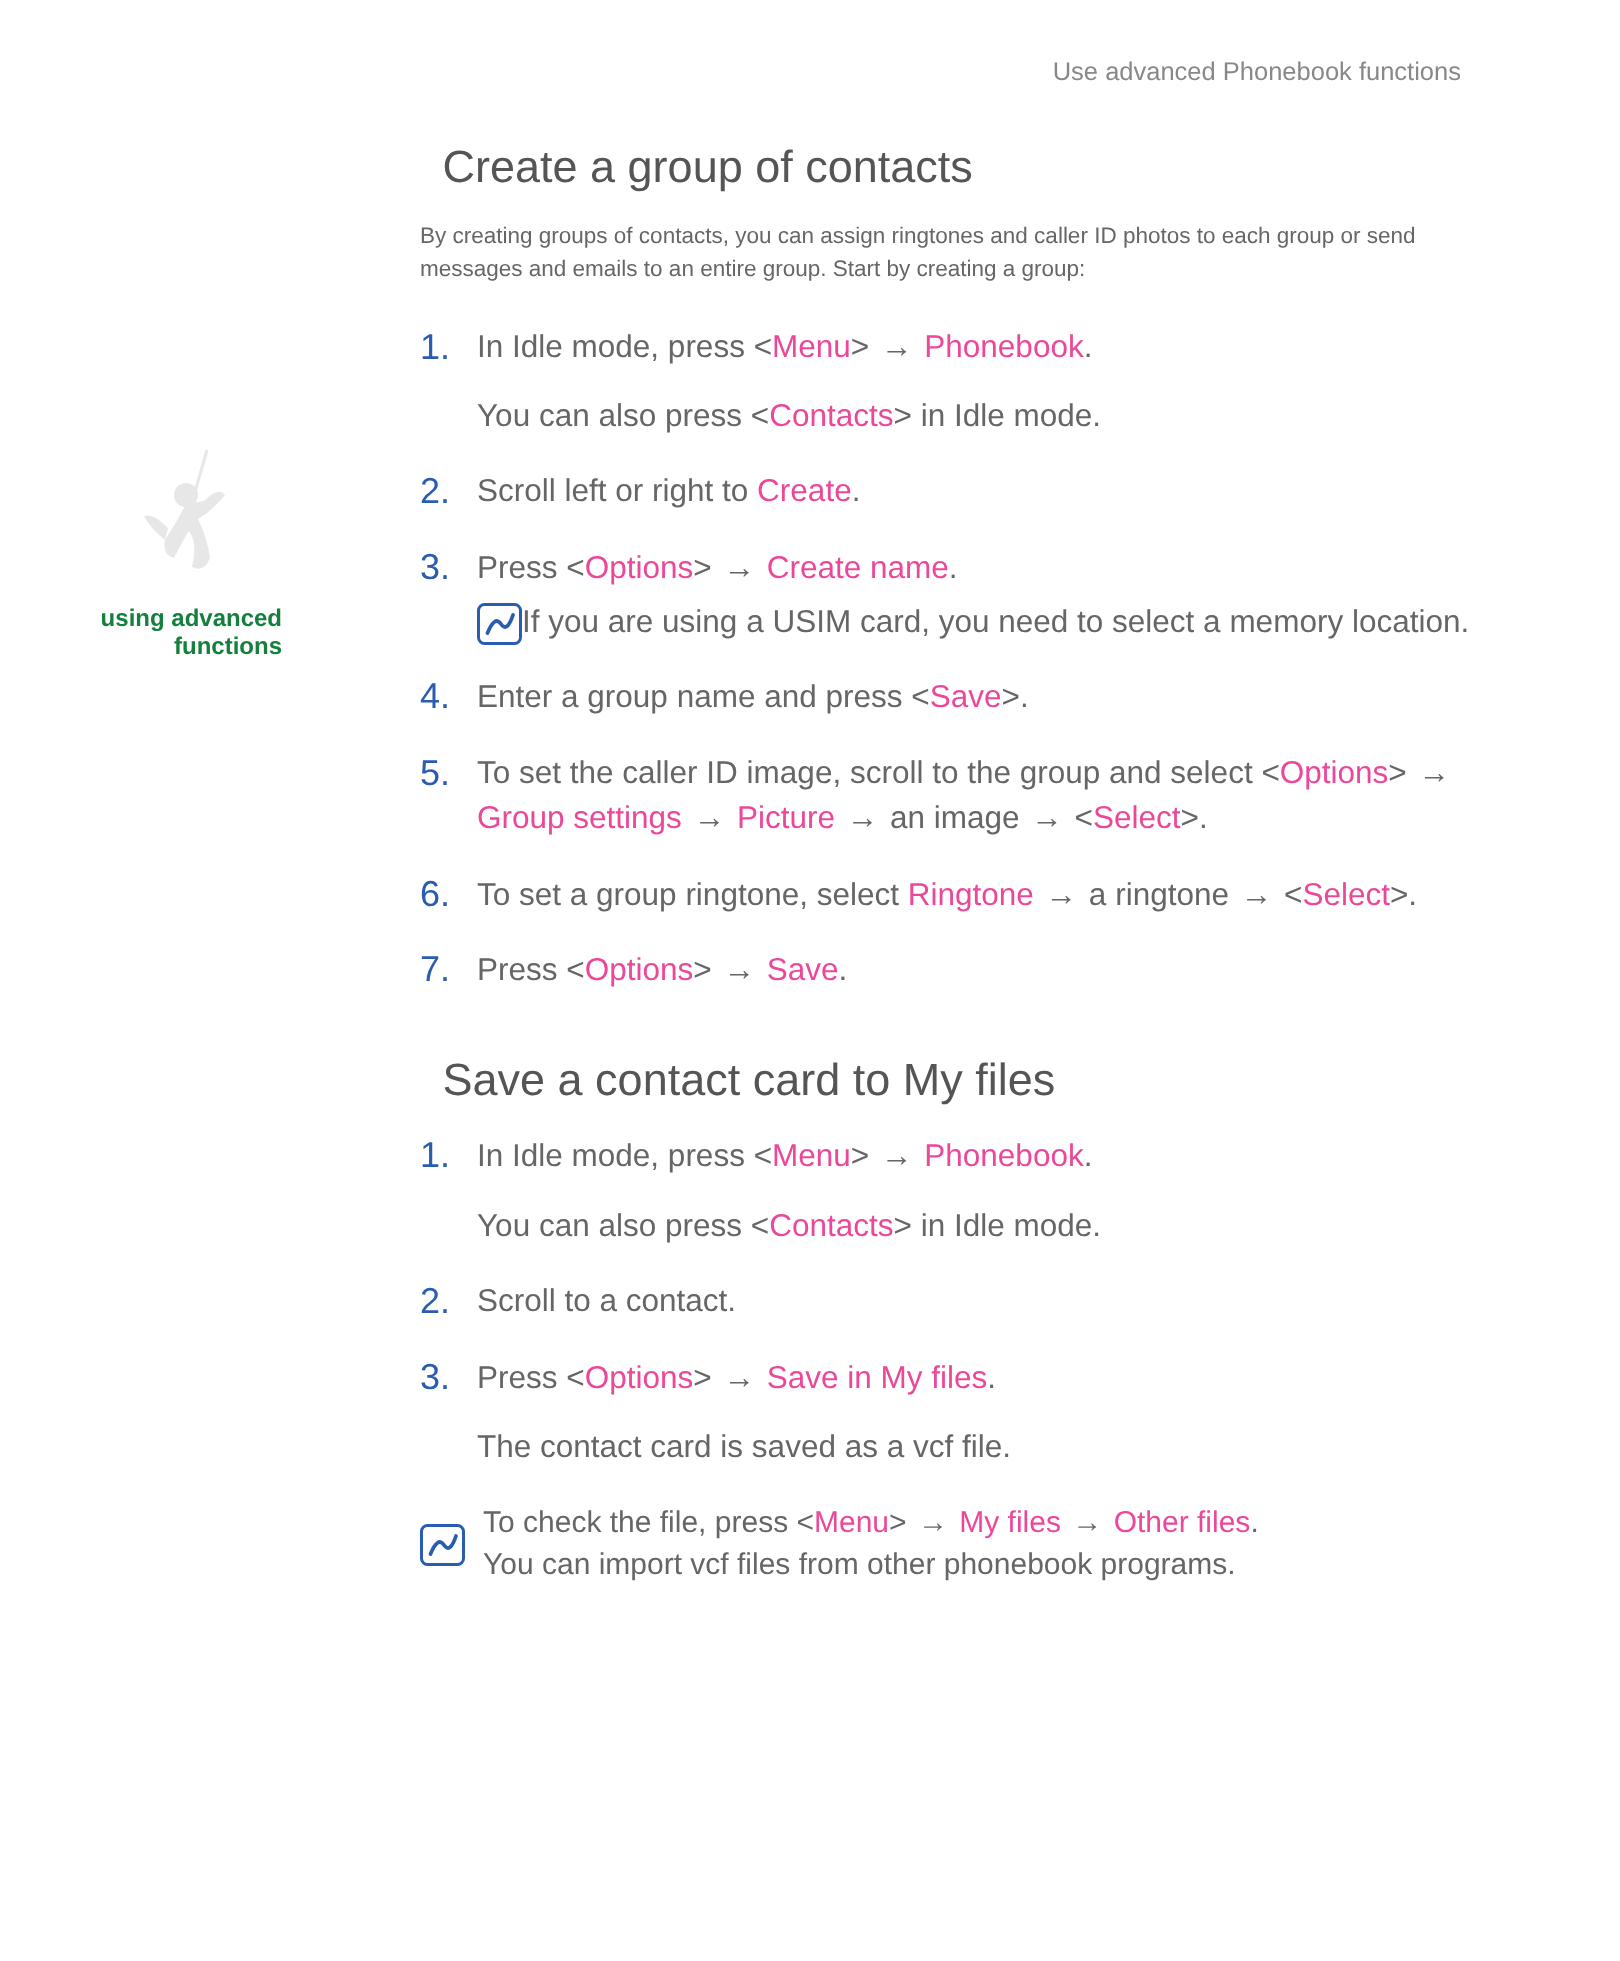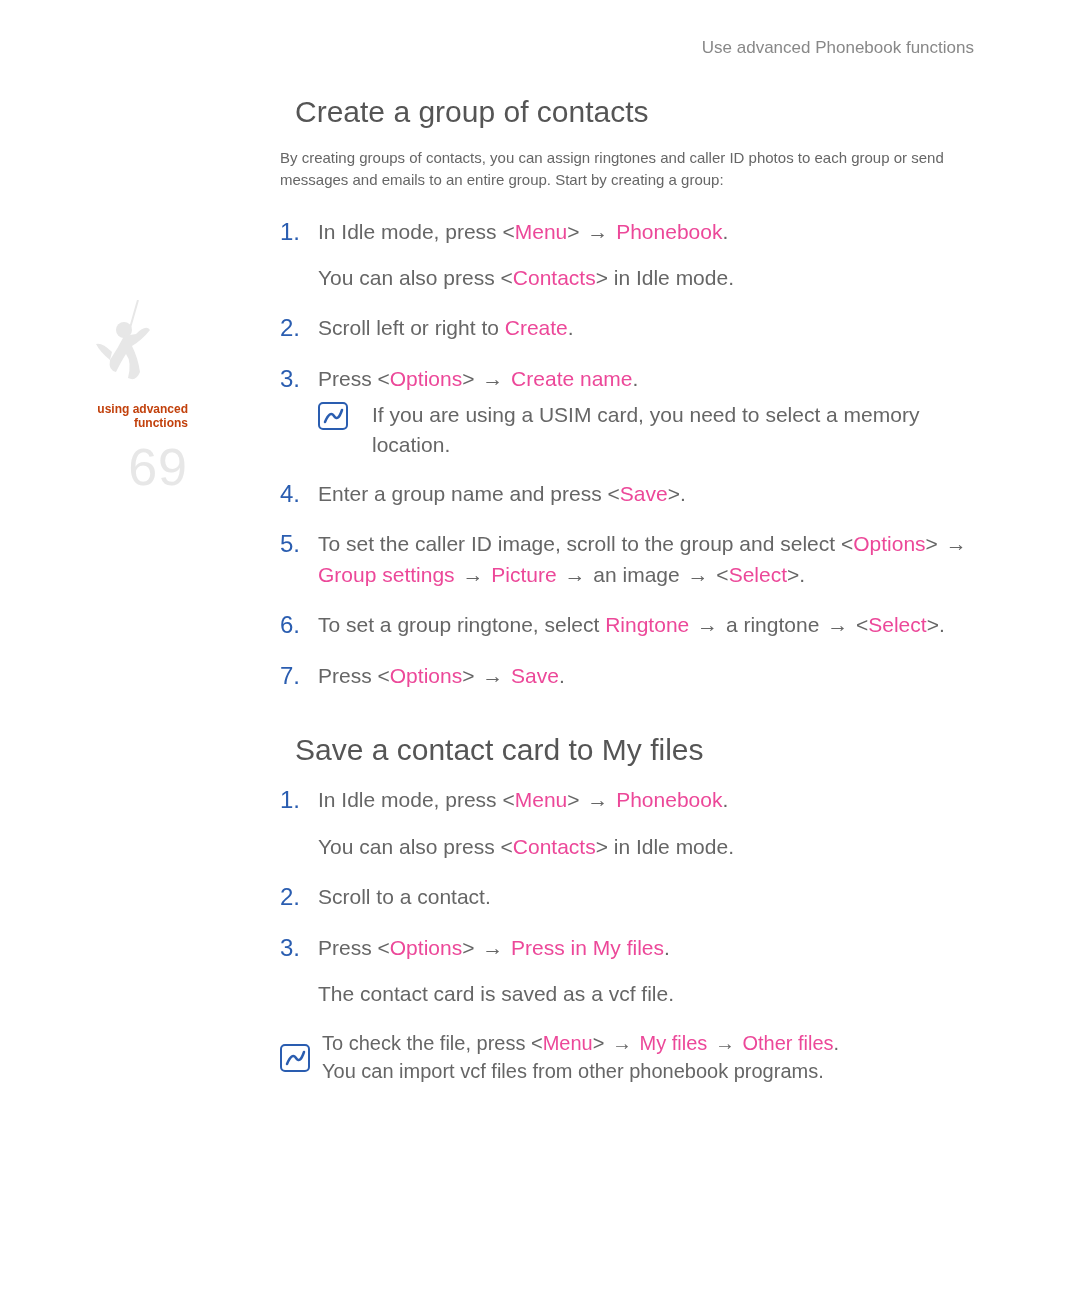--- a/index.html
+++ b/index.html
@@ -31,22 +31,22 @@
     width: 200px;
     text-align: right;
     padding-right: 12px;
     box-sizing: border-box;
   }
   .sidebar svg {
     display: inline-block;
     margin-right: 20px;
   }
   .sidebar-label {
-    color: #c2410c;
-    font-size: 12px;
+    color: #15803d;
+    font-size: 16px;
     font-weight: bold;
     line-height: 1.2;
     margin-top: 8px;
   }
   .page-number {
     font-size: 52px;
     color: #e7e7e7;
     font-weight: 400;
     margin-top: 6px;
     letter-spacing: 1px;
@@ -97,21 +97,21 @@
     display: block;
     margin-top: 16px;
   }
   .arrow {
     display: inline-block;
     padding: 0 2px;
   }
   .note {
     display: flex;
     align-items: flex-start;
-    gap: 24px;
+    gap: 0;
     margin-top: 6px;
     font-size: 21px;
     color: #666666;
     line-height: 1.4;
   }
   .note-standalone {
     display: flex;
     align-items: center;
     gap: 12px;
     margin-top: 6px;
@@ -147,21 +147,20 @@
         <line x1="50" y1="0" x2="38" y2="42" stroke="#e7e7e7" stroke-width="2"></line>
         <circle cx="36" cy="30" r="8"></circle>
         <path d="M36 36 Q30 48 22 60 Q20 70 28 72 Q34 60 38 54 Q44 62 40 78 Q48 82 52 72 Q50 58 44 46 Q54 40 62 30 Q58 24 48 34 Z"></path>
         <path d="M22 60 Q12 52 8 44 Q14 42 24 52 Z"></path>
       </g>
     </svg>
     <div class="sidebar-label">
       <span>using advanced</span><br>
       <span>functions</span>
     </div>
-    <div class="page-number">69</div>
   </div>
 
   <div class="content">
 
     <h2>Create a group of contacts</h2>
     <div class="intro">By creating groups of contacts, you can assign ringtones and caller ID photos to each group or send messages and emails to an entire group. Start by creating a group:</div>
 
     <ol class="steps">
 
       <li>
@@ -212,21 +211,21 @@
         <span class="subline">
           <span>You can also press &lt;</span><span class="darker">Contacts</span><span>&gt; in Idle mode.</span>
         </span>
       </li>
 
       <li>
         <span>Scroll to a contact.</span>
       </li>
 
       <li>
-        <span>Press &lt;</span><span class="darker">Options</span><span>&gt; </span><span class="arrow">→</span><span> </span><span class="darker">Press in My files</span><span>.</span>
+        <span>Press &lt;</span><span class="darker">Options</span><span>&gt; </span><span class="arrow">→</span><span> </span><span class="darker">Save in My files</span><span>.</span>
         <span class="subline">The contact card is saved as a vcf file.</span>
       </li>
     </ol>
 
     <div class="note-standalone">
       <svg class="note-icon" viewBox="0 0 30 28">
         <rect x="1" y="1" width="28" height="26" rx="4" ry="4" fill="none" stroke="#2a5db0" stroke-width="2"></rect>
         <path d="M7 20 Q12 8 16 14 Q20 20 24 8" fill="none" stroke="#2a5db0" stroke-width="2.5" stroke-linecap="round"></path>
       </svg>
       <div class="note-text">

